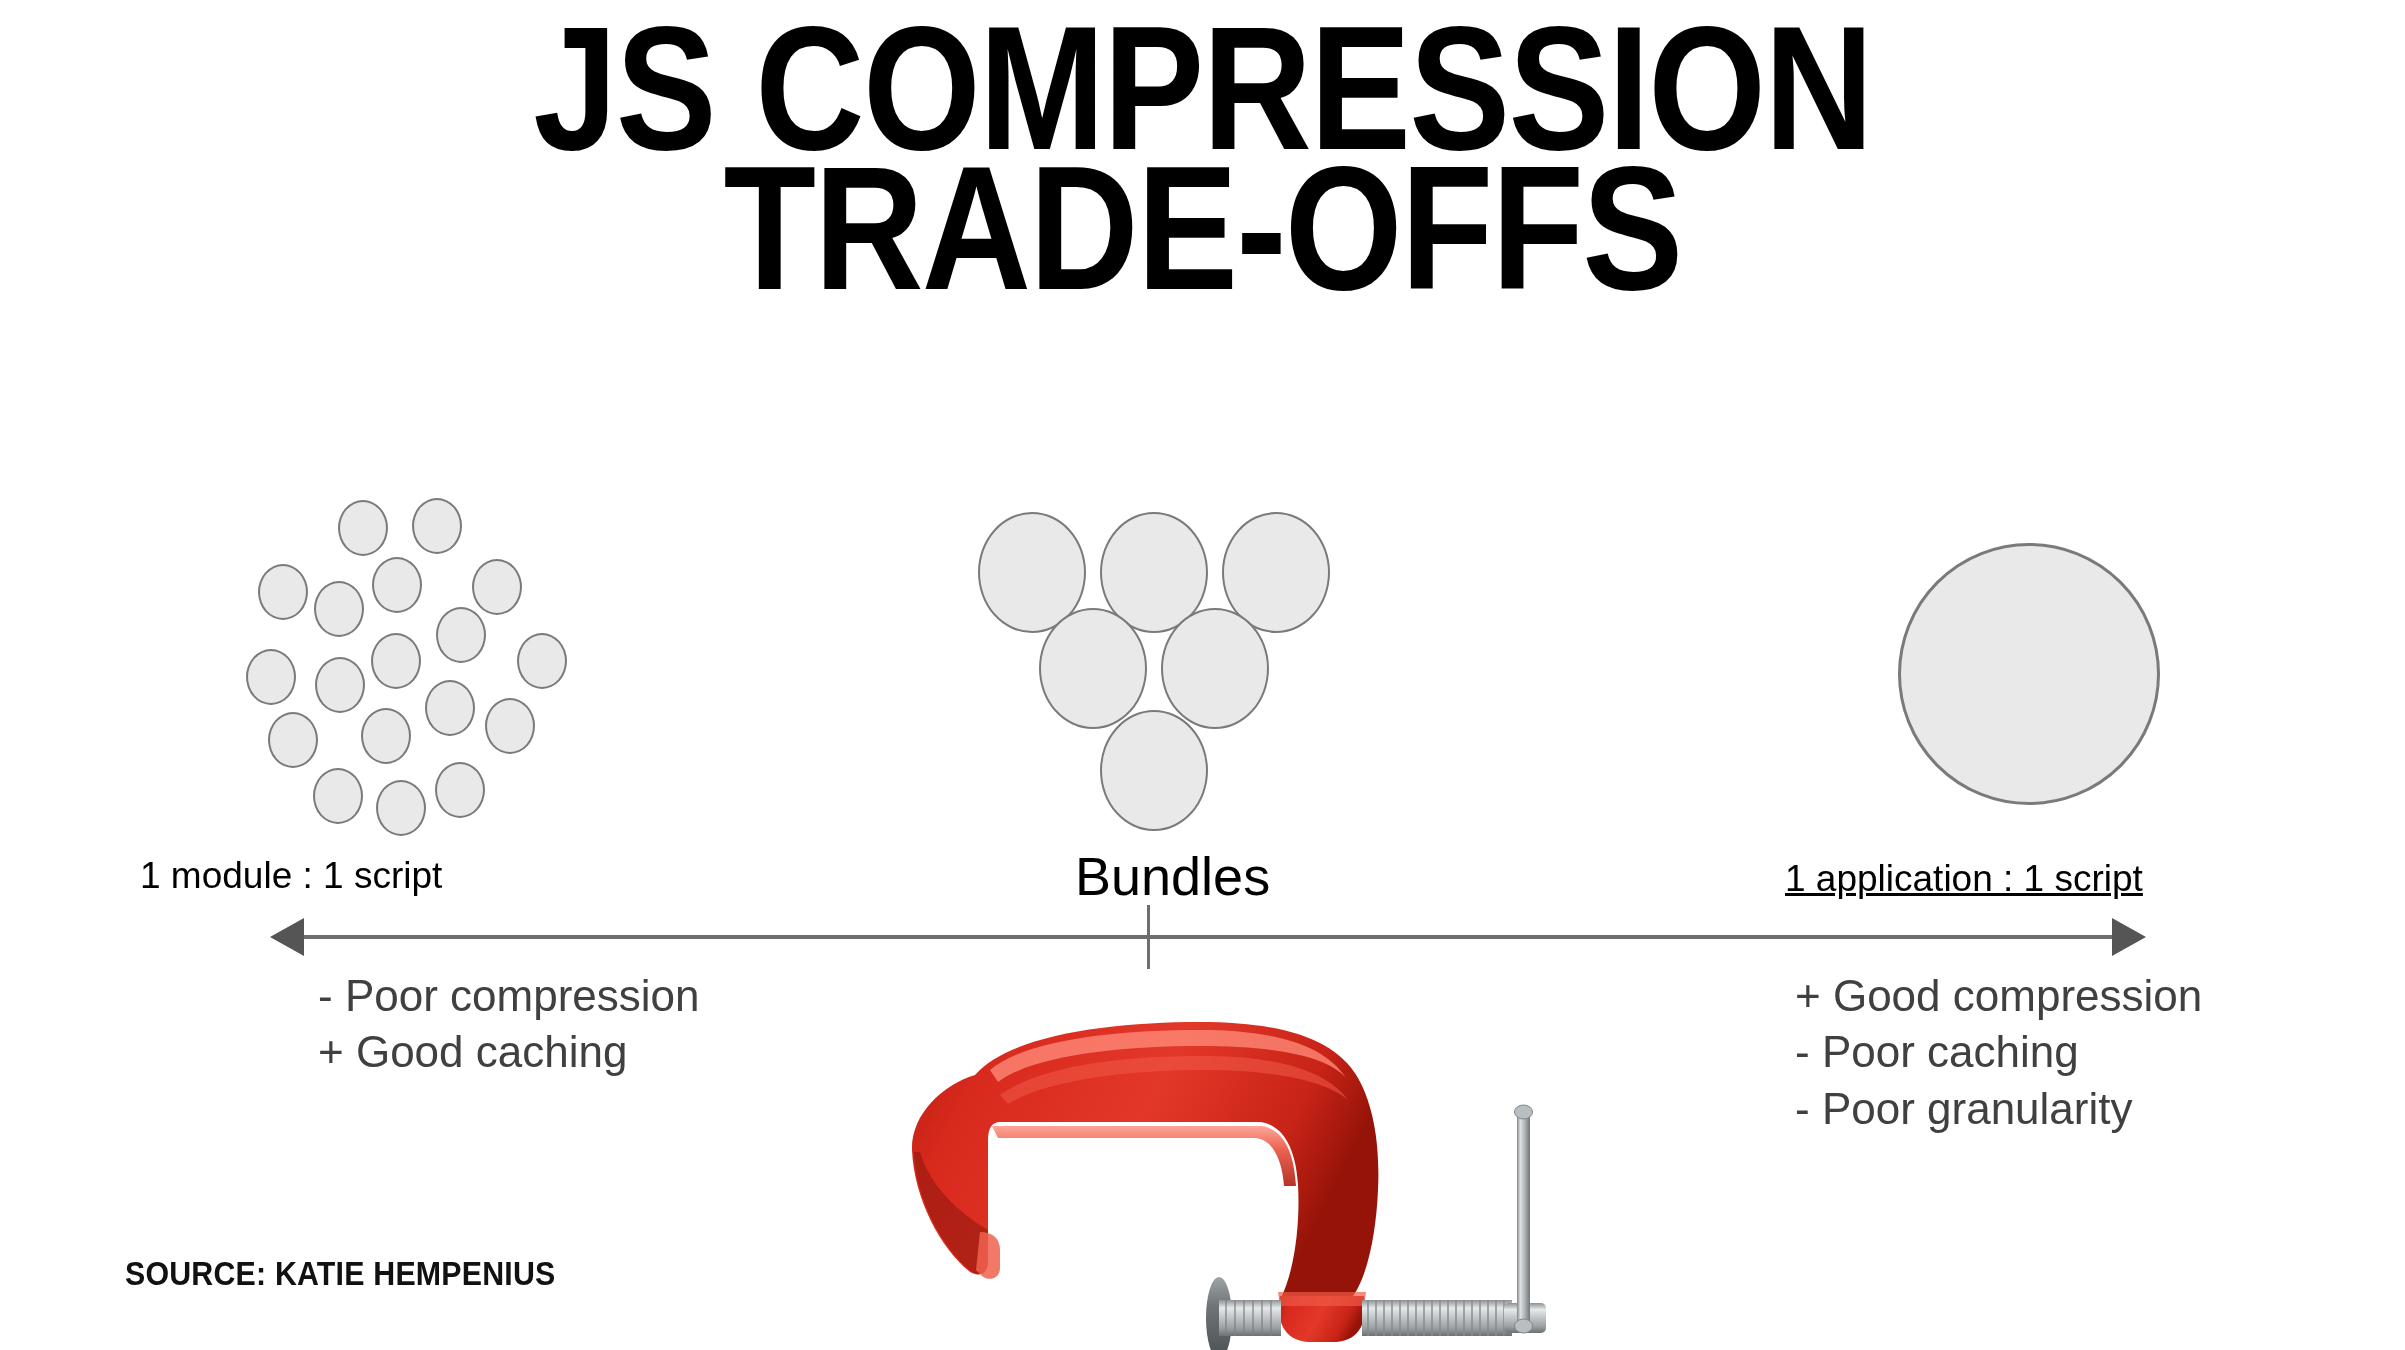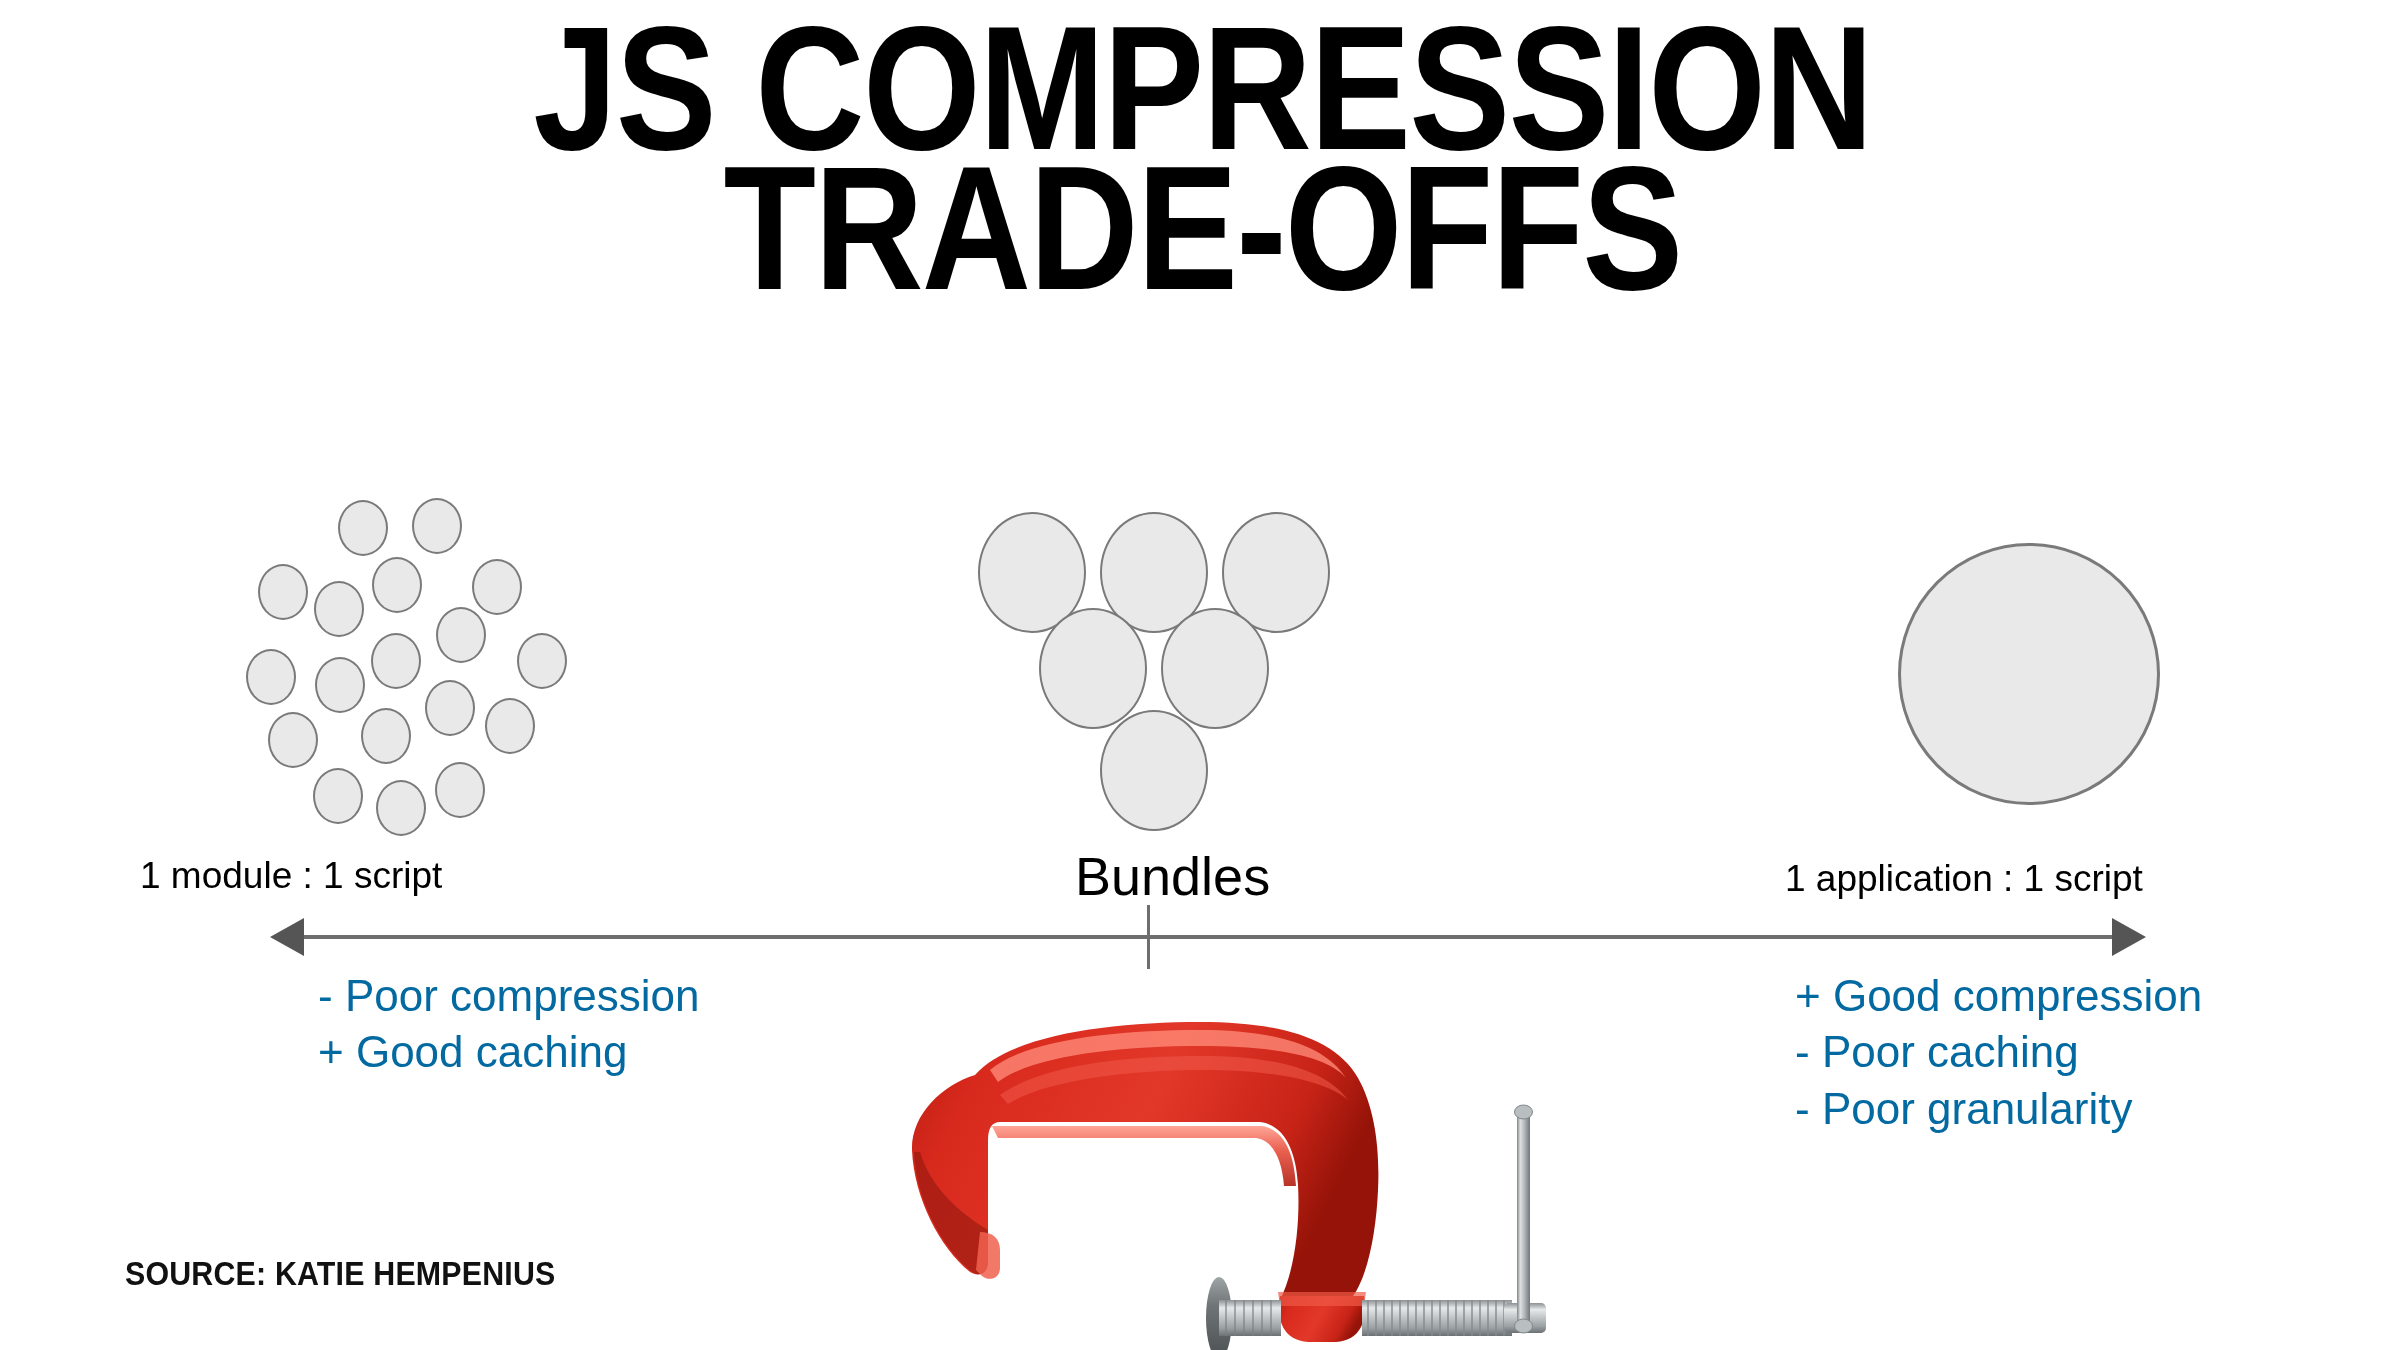--- a/index.html
+++ b/index.html
@@ -66,26 +66,26 @@
   }
 
   
   .end-label{
     position:absolute;
     font-size:37px;color:#000;white-space:nowrap;
     font-family:"Liberation Sans", sans-serif;
   }
   .lbl-left{left:140px;top:855px;}
   .lbl-mid{left:1075px;top:845px;font-size:54px;text-align:right;}
-  .lbl-right{left:1785px;top:858px;}
+  .lbl-right{left:1785px;top:858px;text-decoration:underline;}
 
   
   .bullets{
     position:absolute;
-    font-size:44px;line-height:1.28;color:#0369a1;
+    font-size:44px;line-height:1.28;color:#404040;
     white-space:nowrap;
     font-family:"Liberation Sans", sans-serif;
   }
   .bullets-left{left:318px;top:968px;}
   .bullets-right{left:1795px;top:968px;}
   .bullets div{display:block;}
 
   
   .source{
     position:absolute;left:125px;top:1255px;

